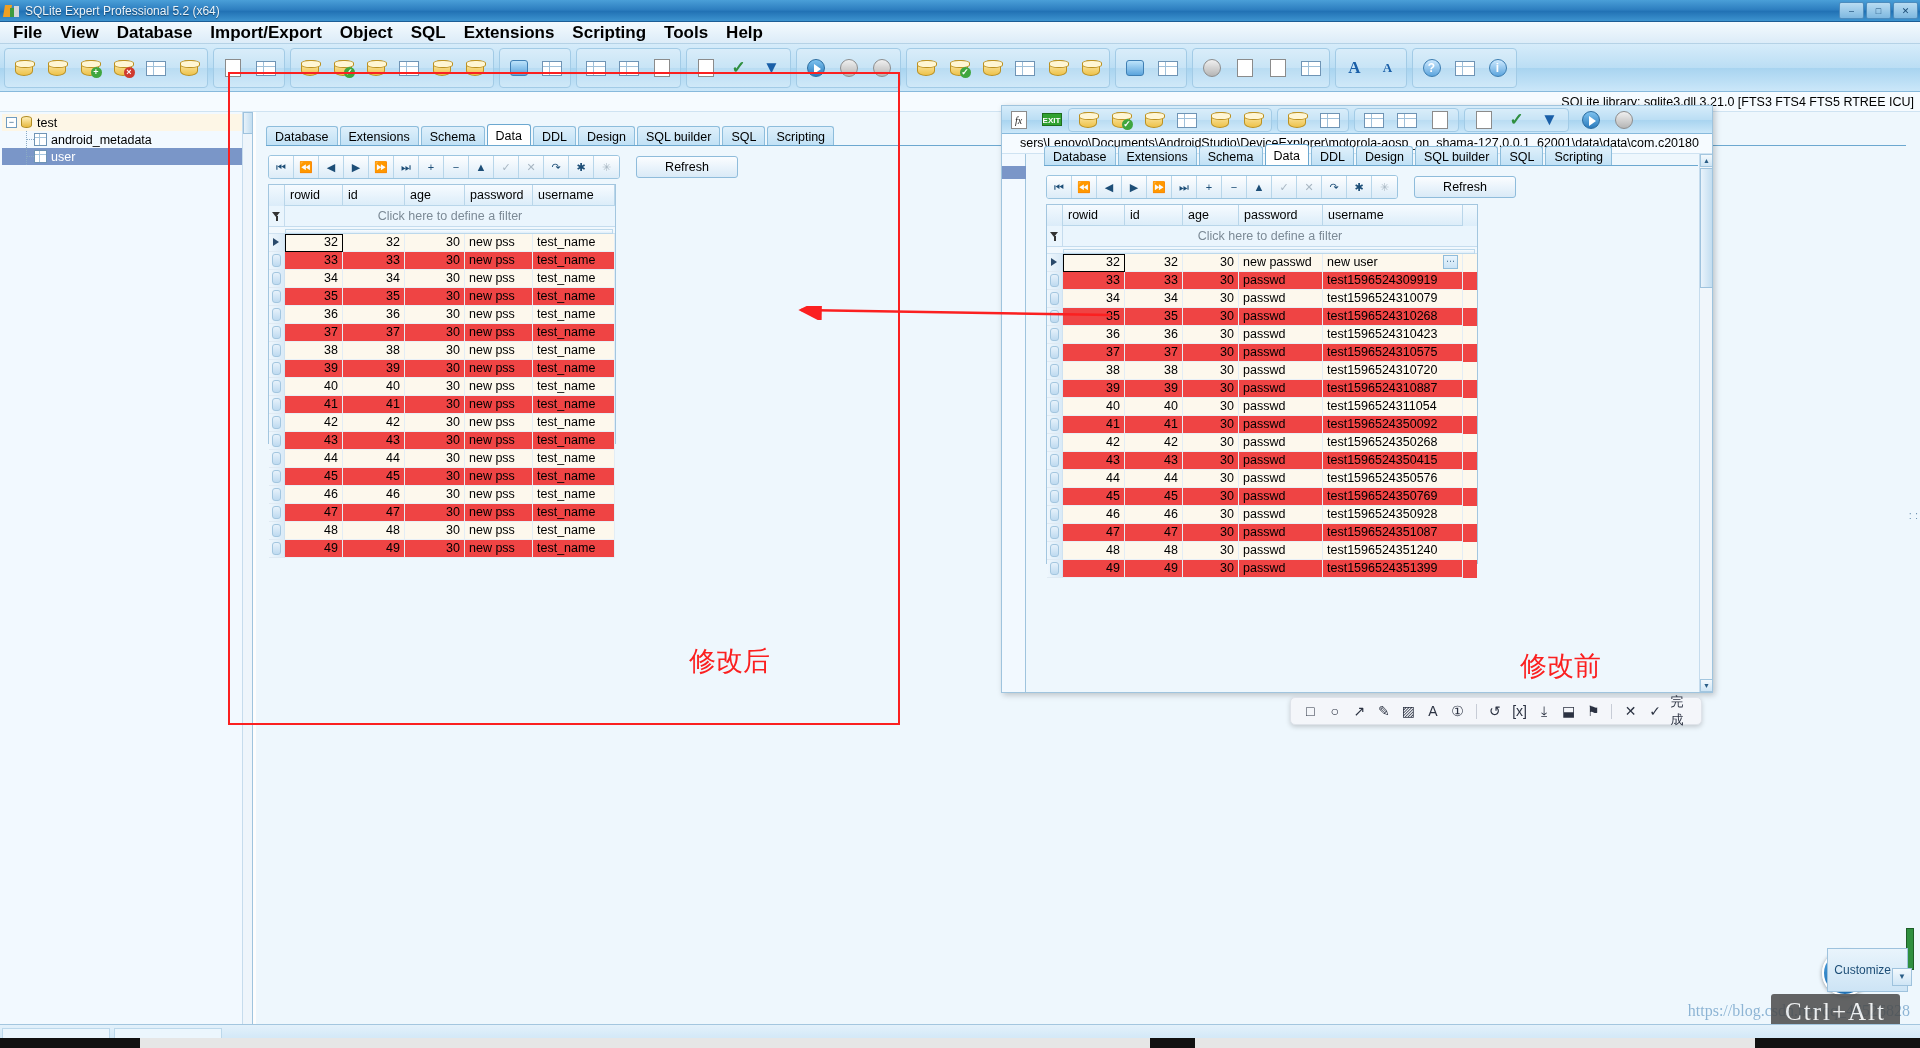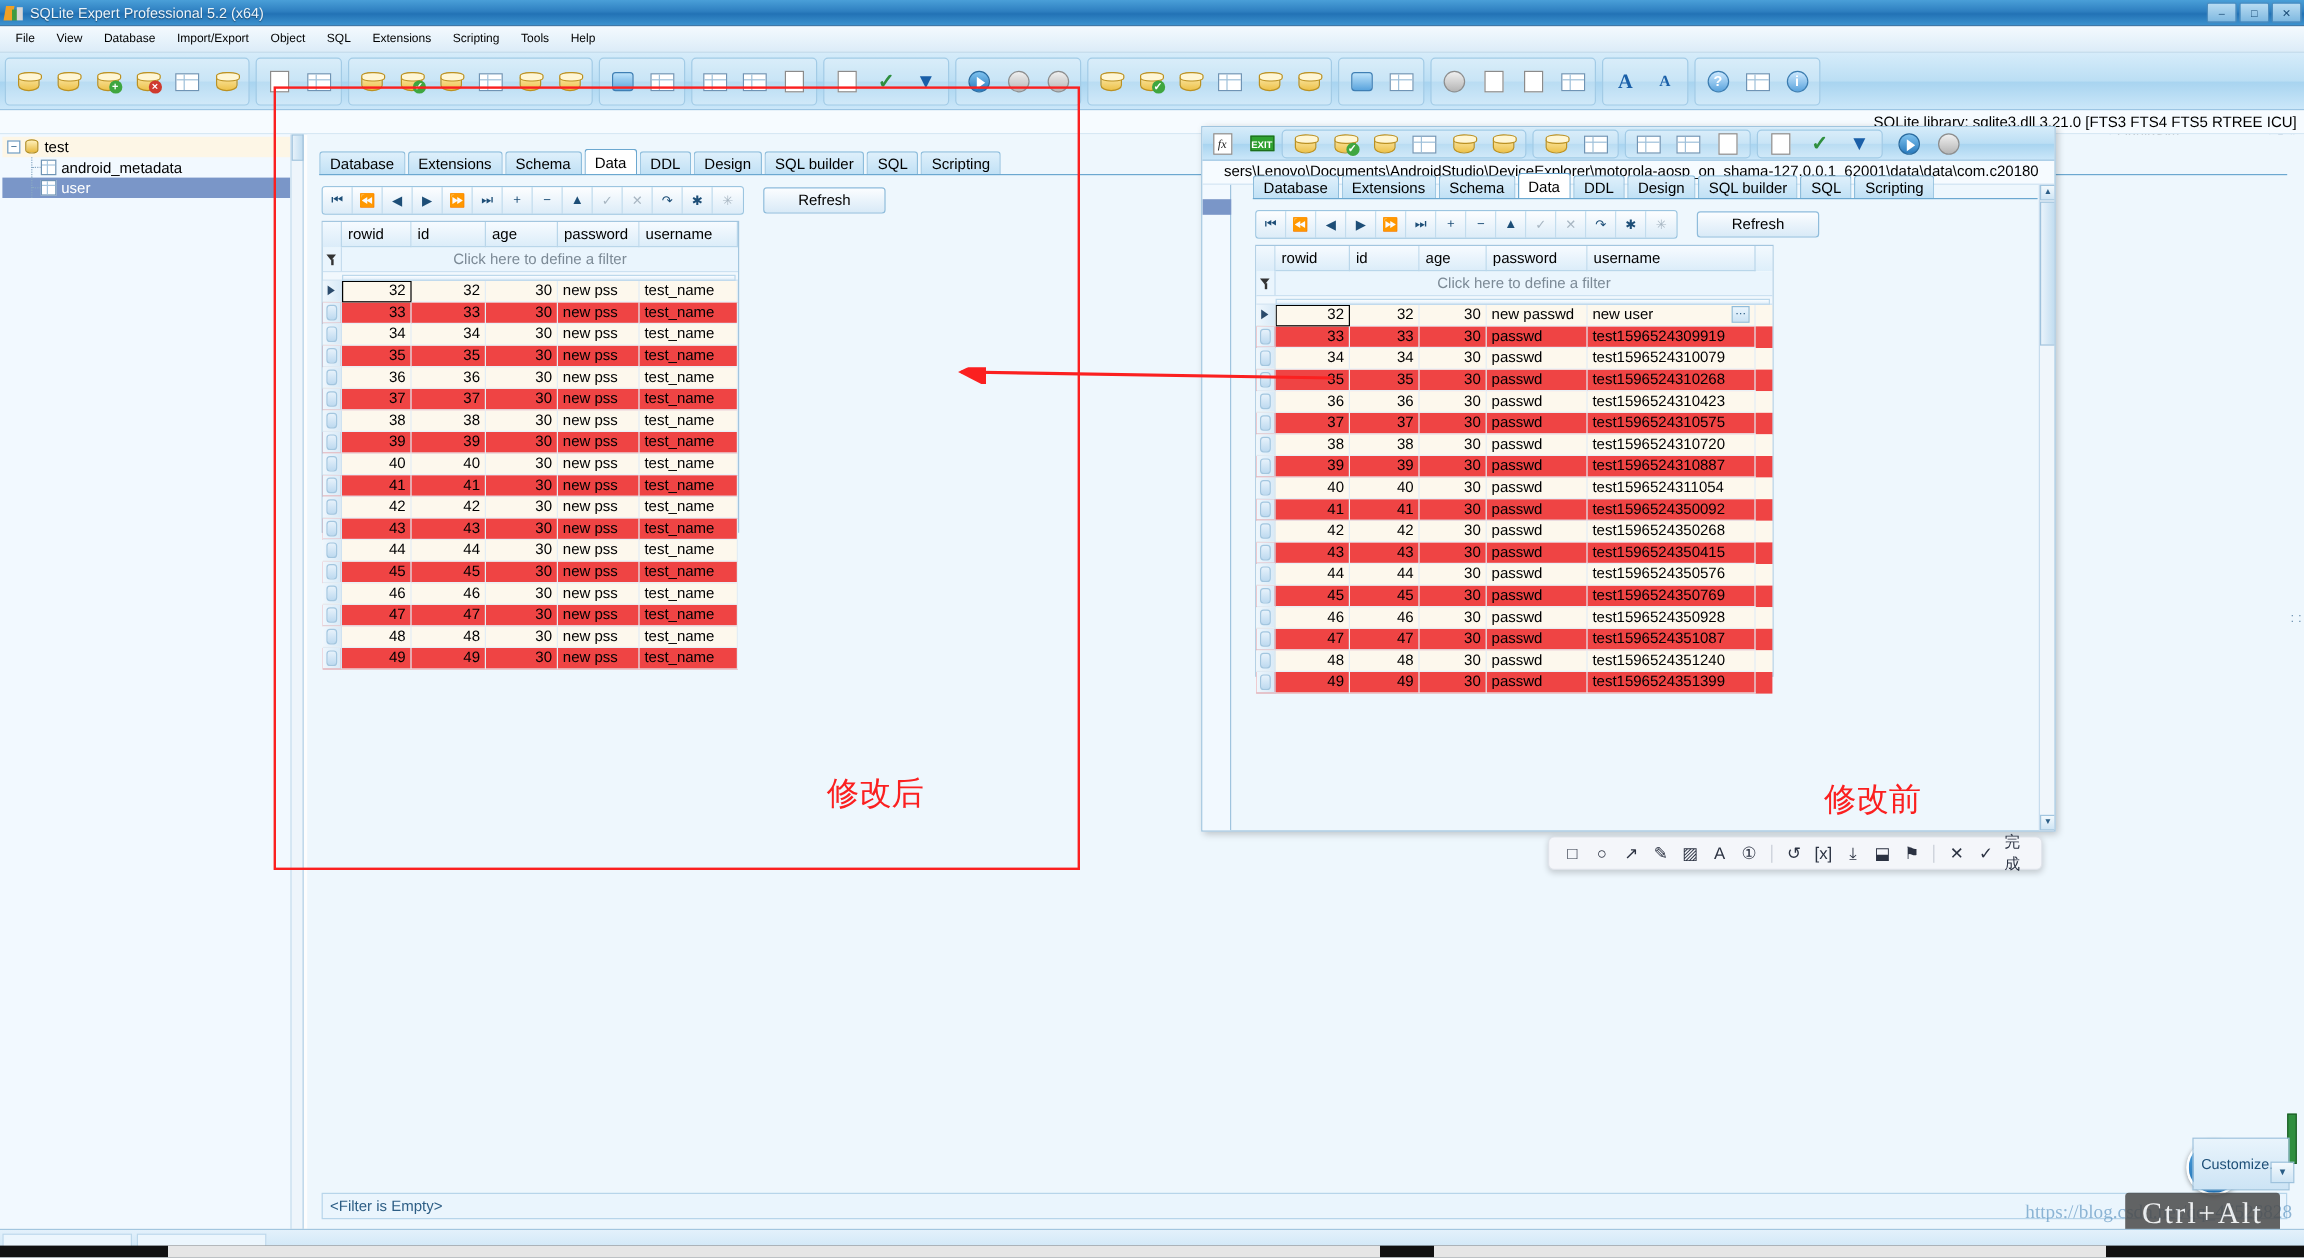--- a/index.html
+++ b/index.html
@@ -46,21 +46,21 @@
   }
 
   
   .menubar {
     position: absolute; left: 0; top: 22px; width: 1920px; height: 22px;
     background: linear-gradient(to bottom, #f4fafe, #dcecf8);
     border-bottom: 1px solid #b5d2e6;
     display: flex; align-items: center; padding-left: 4px;
   }
   .menubar .mi {
-    padding: 2px 9px; font-size: 10px; color: #000; white-space: nowrap; cursor: default;
+    padding: 2px 9px; font-size: 17px; color: #000; white-space: nowrap; cursor: default; font-weight: bold;
   }
 
   
   .toolbar {
     position: absolute; left: 0; top: 44px; width: 1920px; height: 48px;
     background: linear-gradient(to bottom, #d6ecfa 0%, #bbdef4 50%, #a8d4f0 52%, #cbe7f9 100%);
     border-bottom: 1px solid #87b9dc;
     display: flex; align-items: center; padding: 0 4px;
   }
   .tgroup {
@@ -862,21 +862,20 @@
             </div>
             <div class="gcell num first" style="width: 58px;"><span>49</span></div>
             <div class="gcell num" style="width: 62px;"><span>49</span></div>
             <div class="gcell num" style="width: 60px;"><span>30</span></div>
             <div class="gcell" style="width: 68px;"><span>new pss</span></div>
             <div class="gcell" style="width: 82px;"><span>test_name</span></div>
           </div>
         </div>
     </div>
 
-    <div class="filter-footer">&lt;Filter is Empty&gt;</div>
     <div class="dots-right">: :</div>
   </div>
 
   <div class="winB">
     <div class="btoolstrip">
       <div class="tbtn">
           <span class="ic">
             <span class="ic-fx">fx</span>
           </span>
         </div>

